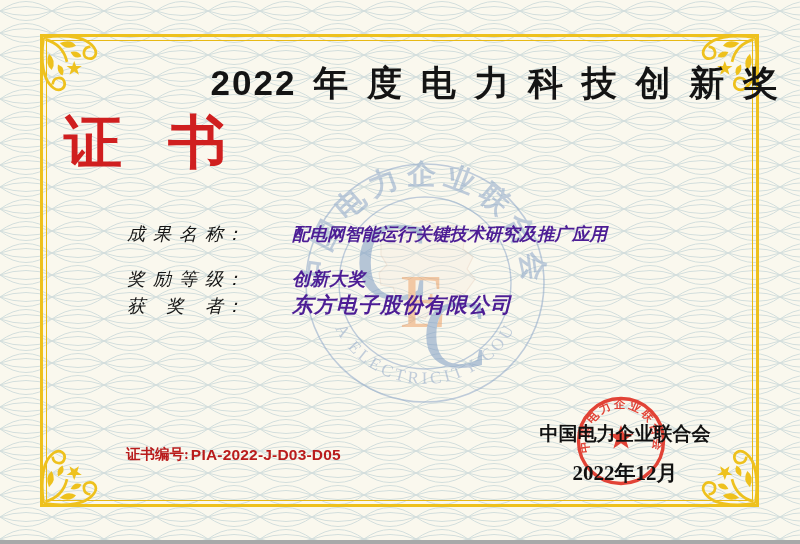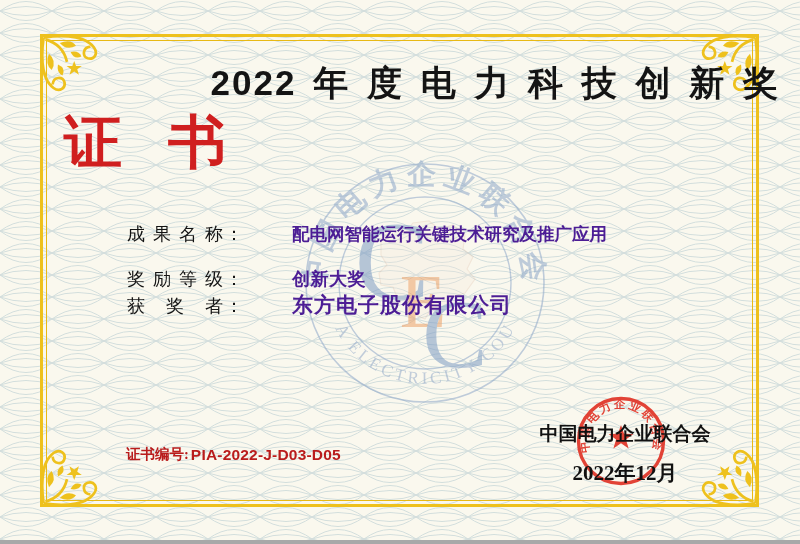--- a/index.html
+++ b/index.html
@@ -14,21 +14,21 @@
   .corner.tl{left:40px;top:34px;}
   .corner.tr{right:41px;top:34px;transform:scaleX(-1);}
   .corner.bl{left:40px;bottom:37px;transform:scaleY(-1);}
   .corner.br{right:41px;bottom:37px;transform:scale(-1,-1);}
   .watermark{position:absolute;left:294px;top:152px;z-index:1;opacity:.55;}
   .title{position:absolute;left:0;top:60px;width:780px;margin:0;text-align:right;
     font-size:35px;font-weight:900;color:#141414;letter-spacing:2px;word-spacing:5px;z-index:4;}
   .subtitle{position:absolute;left:0;top:104px;width:800px;text-align:left;
     font-family:"Liberation Serif",serif;font-weight:bold;font-size:58px;color:#d01f1f;
     letter-spacing:46px;padding-left:64px;box-sizing:border-box;z-index:4;}
-  .fields{position:absolute;left:127px;top:222px;z-index:4;}
+  .fields{position:absolute;left:127px;top:222px;z-index:4;font-style:italic;}
   .field-row{display:flex;align-items:baseline;color:#141414;}
   .row-1{margin-bottom:21px;}
   .row-2{}
   .f-label{display:inline-block;width:96px;font-family:"Liberation Serif",serif;
     font-size:18px;text-align:justify;text-align-last:justify;}
   .f-sep{font-family:"Liberation Serif",serif;font-size:18px;margin:0 4px 0 2px;}
   .f-value{font-weight:bold;color:#4c1d95;padding-left:45px;}
   .v-1{font-size:17.5px;}
   .v-2{font-size:18px;letter-spacing:.5px;}
   .v-3{font-size:21px;letter-spacing:1px;}

